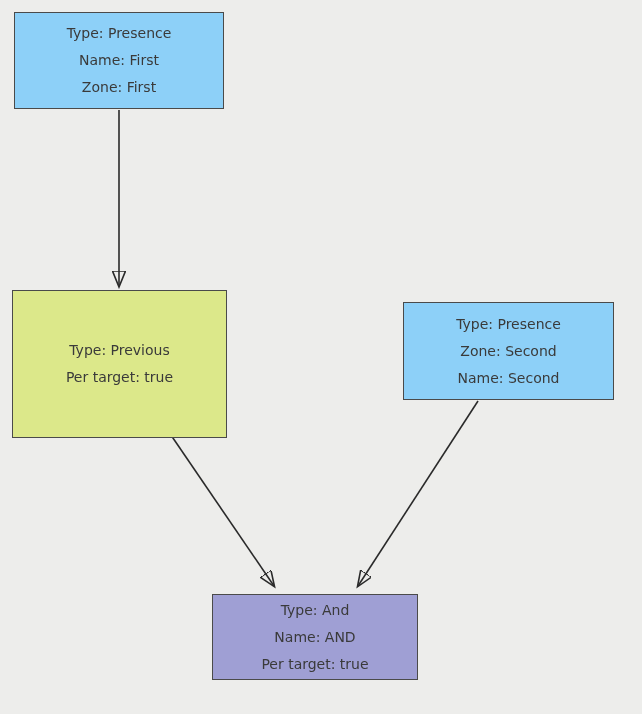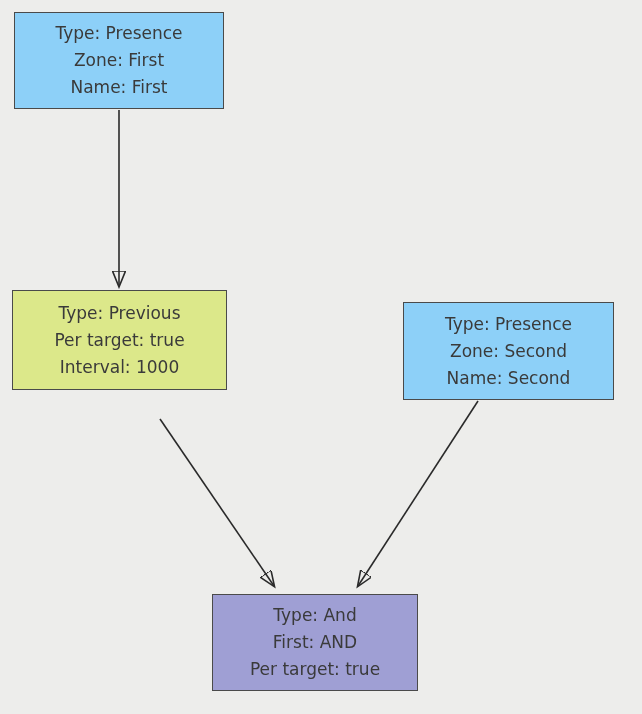--- a/index.html
+++ b/index.html
@@ -29,63 +29,62 @@
   }
   .node {
     position: absolute;
     box-sizing: border-box;
     border: 1px solid #4a4a4a;
     display: flex;
     flex-direction: column;
     justify-content: center;
     align-items: center;
     text-align: center;
-    font-size: 17px;
+    font-size: 14px;
     line-height: 27px;
     color: #3a3a3a;
   }
   .node span { display: block; white-space: nowrap; }
   #node-first    { left: 14px;  top: 12px;  width: 210px; height: 97px;  }
-  #node-previous { left: 12px;  top: 290px; width: 215px; height: 100px; }
+  #node-previous { left: 12px;  top: 290px; width: 215px; height: 148px; }
   #node-second   { left: 403px; top: 302px; width: 211px; height: 98px;  }
-  #node-and      { left: 212px; top: 594px; width: 206px; height: 97px;  }
+  #node-and      { left: 212px; top: 594px; width: 206px; height: 86px;  }
 </style>
 </head>
 <body>
 
 <div class="canvas">
 
   <svg class="edges" viewBox="0 0 642 714" xmlns="http://www.w3.org/2000/svg">
     <defs>
       <marker id="arrowhead" markerWidth="18" markerHeight="14" refX="15" refY="6.5" orient="auto" markerUnits="userSpaceOnUse">
         <path d="M0,0 L16,6.5 L0,13 z" fill="#2a2a2a" stroke="none"></path>
       </marker>
     </defs>
     <path d="M119,110 L119,286" marker-end="url(#arrowhead)"></path>
     <path d="M160,419 L274,586" marker-end="url(#arrowhead)"></path>
     <path d="M478,401 L358,586" marker-end="url(#arrowhead)"></path>
   </svg>
 
   <div class="node" id="node-first" style="background: rgb(141, 208, 248);">
     <span>Type: Presence</span>
+    <span>Name: First</span>
     <span>Zone: First</span>
-    <span>Name: First</span>
   </div>
 
   <div class="node" id="node-previous" style="background: rgb(220, 232, 138);">
     <span>Type: Previous</span>
     <span>Per target: true</span>
-    <span>Interval: 1000</span>
   </div>
 
   <div class="node" id="node-second" style="background: rgb(141, 208, 248);">
     <span>Type: Presence</span>
     <span>Zone: Second</span>
     <span>Name: Second</span>
   </div>
 
   <div class="node" id="node-and" style="background: rgb(159, 159, 212);">
     <span>Type: And</span>
-    <span>First: AND</span>
+    <span>Name: AND</span>
     <span>Per target: true</span>
   </div>
 
 </div>
 
 </body></html>

